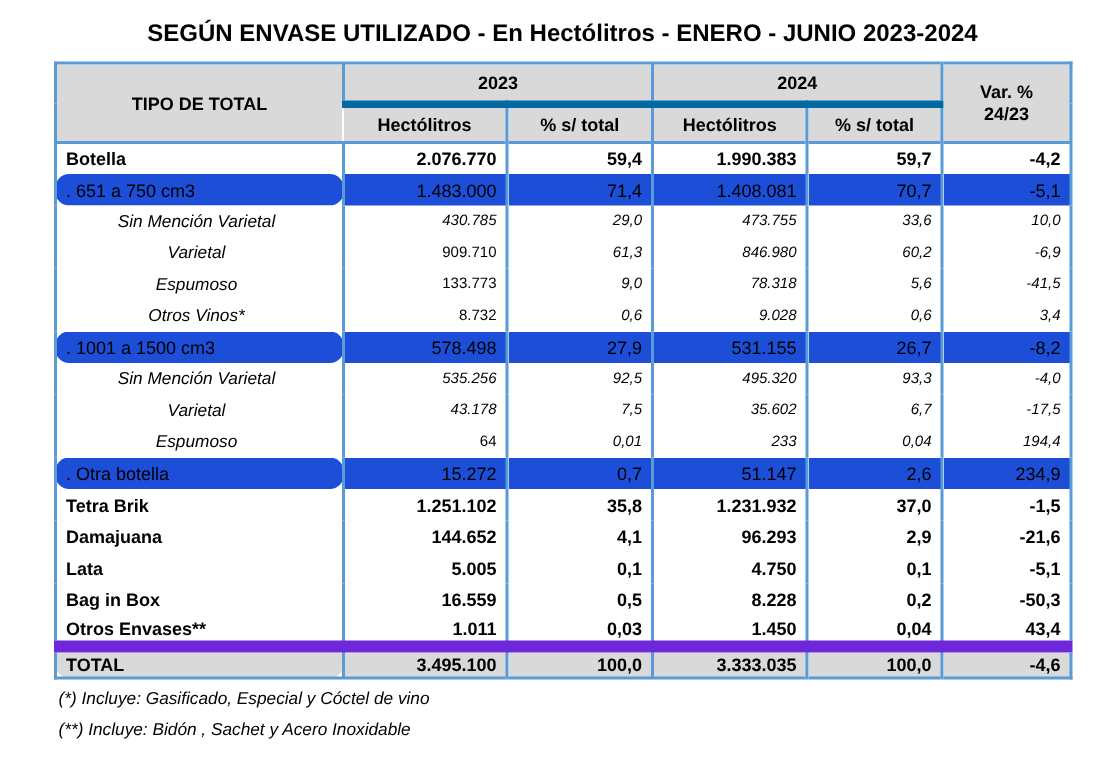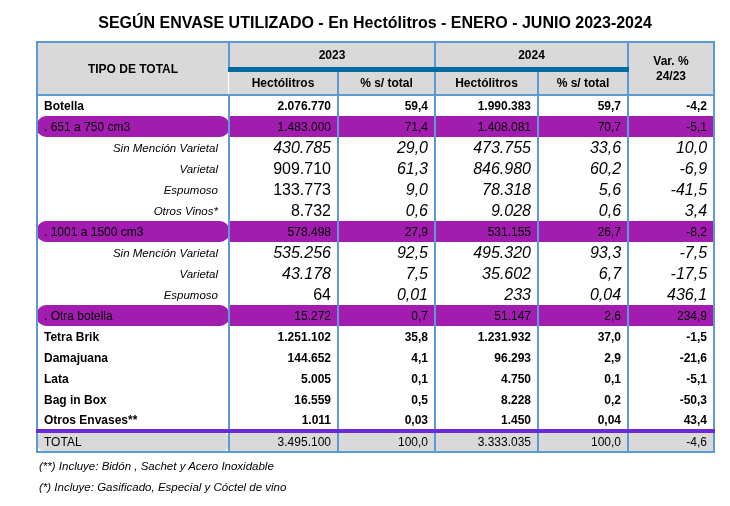--- a/index.html
+++ b/index.html
@@ -58,34 +58,34 @@
   thead tr.year-row th.span-year { border-bottom: 5px solid #0369a1; }
   thead { border-bottom: 2px solid #5B9BD5; }
   th.var-head { line-height: 1.25; font-size: 12px; }
   th.tipo-head { font-size: 12px; }
 
   tbody tr { height: 21px; }
   tbody td.label { text-align: left; border-radius: 9px; }
   tbody td.num   { text-align: right; }
 
   tr.row-main  { font-weight: bold; background: #ffffff; }
-  tr.row-group { font-weight: normal; background: #a21caf; }
+  tr.row-group { font-weight: normal; background: #1d4ed8; }
   tr.row-detail { font-weight: normal; background: #ffffff; }
   tr.row-detail td.label {
-    text-align: right;
+    text-align: center;
     font-style: italic;
     padding-right: 10px;
     font-size: 11.5px;
   }
-  tr.row-detail td.num { font-size: 16px; }
+  tr.row-detail td.num { font-size: 10px; }
   tr.row-detail td.italic { font-style: italic; }
   tr.row-total {
-    font-weight: normal;
+    font-weight: bold;
     background: #D9D9D9;
-    border-top: 4px solid #6d28d9;
+    border-top: 8px solid #6d28d9;
   }
 
   .footnotes { margin-top: 7px; padding-left: 3px; }
   .footnote {
     font-style: italic;
     font-size: 11.5px;
     margin: 0 0 9px 0;
     white-space: nowrap;
   }
 </style>
@@ -178,37 +178,37 @@
           <td class="num">531.155</td>
           <td class="num">26,7</td>
           <td class="num">-8,2</td>
         </tr>
         <tr class="row-detail">
           <td class="label">Sin Mención Varietal</td>
           <td class="num italic">535.256</td>
           <td class="num italic">92,5</td>
           <td class="num italic">495.320</td>
           <td class="num italic">93,3</td>
-          <td class="num italic">-7,5</td>
+          <td class="num italic">-4,0</td>
         </tr>
         <tr class="row-detail">
           <td class="label">Varietal</td>
           <td class="num italic">43.178</td>
           <td class="num italic">7,5</td>
           <td class="num italic">35.602</td>
           <td class="num italic">6,7</td>
           <td class="num italic">-17,5</td>
         </tr>
         <tr class="row-detail">
           <td class="label">Espumoso</td>
           <td class="num">64</td>
           <td class="num italic">0,01</td>
           <td class="num italic">233</td>
           <td class="num italic">0,04</td>
-          <td class="num italic">436,1</td>
+          <td class="num italic">194,4</td>
         </tr>
         <tr class="row-group">
           <td class="label">. Otra botella</td>
           <td class="num">15.272</td>
           <td class="num">0,7</td>
           <td class="num">51.147</td>
           <td class="num">2,6</td>
           <td class="num">234,9</td>
         </tr>
         <tr class="row-main">
@@ -256,17 +256,17 @@
           <td class="num">3.495.100</td>
           <td class="num">100,0</td>
           <td class="num">3.333.035</td>
           <td class="num">100,0</td>
           <td class="num">-4,6</td>
         </tr>
       </tbody>
   </table>
 
   <div class="footnotes">
+    <p class="footnote">(*) Incluye: Gasificado, Especial y Cóctel de vino</p>
     <p class="footnote">(**) Incluye: Bidón , Sachet y Acero Inoxidable</p>
-    <p class="footnote">(*) Incluye: Gasificado, Especial y Cóctel de vino</p>
   </div>
 
 </div>
 
 </body></html>

